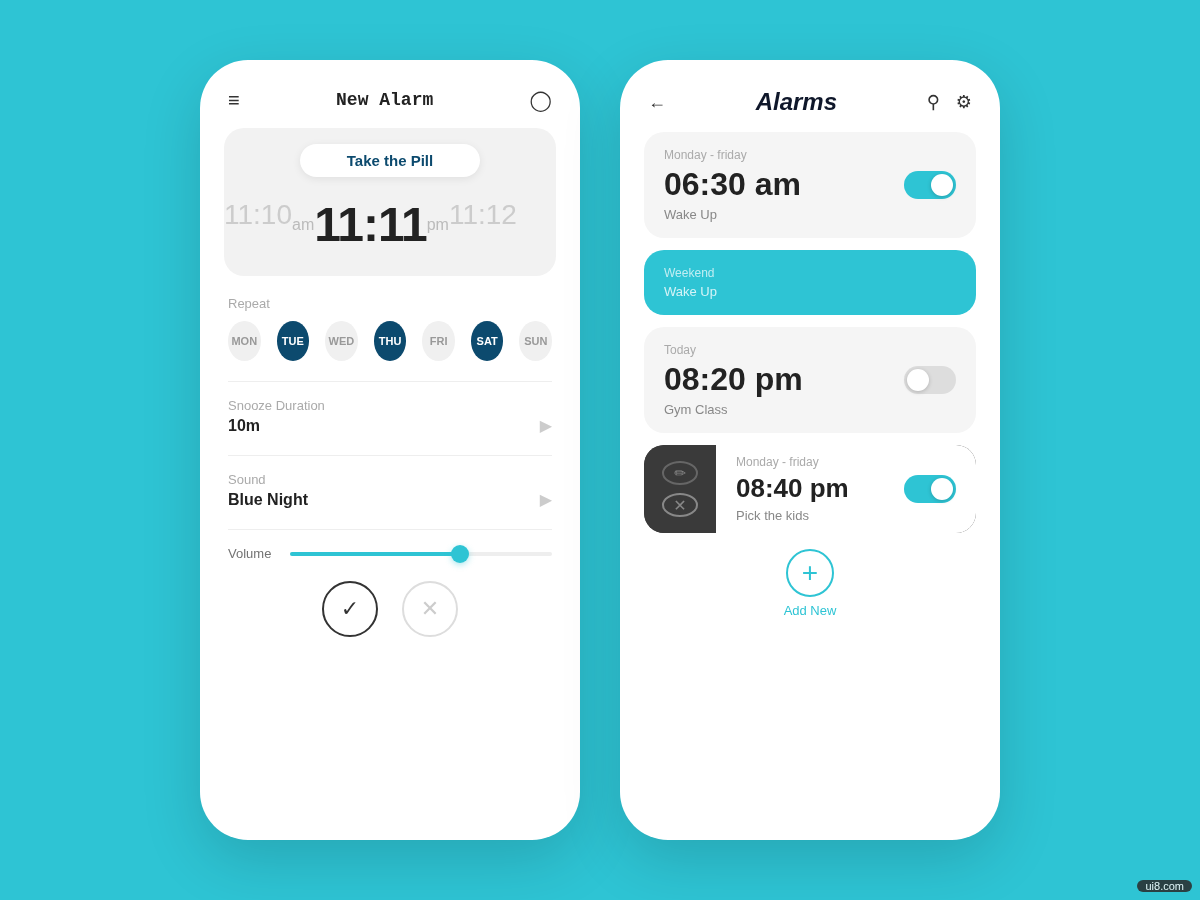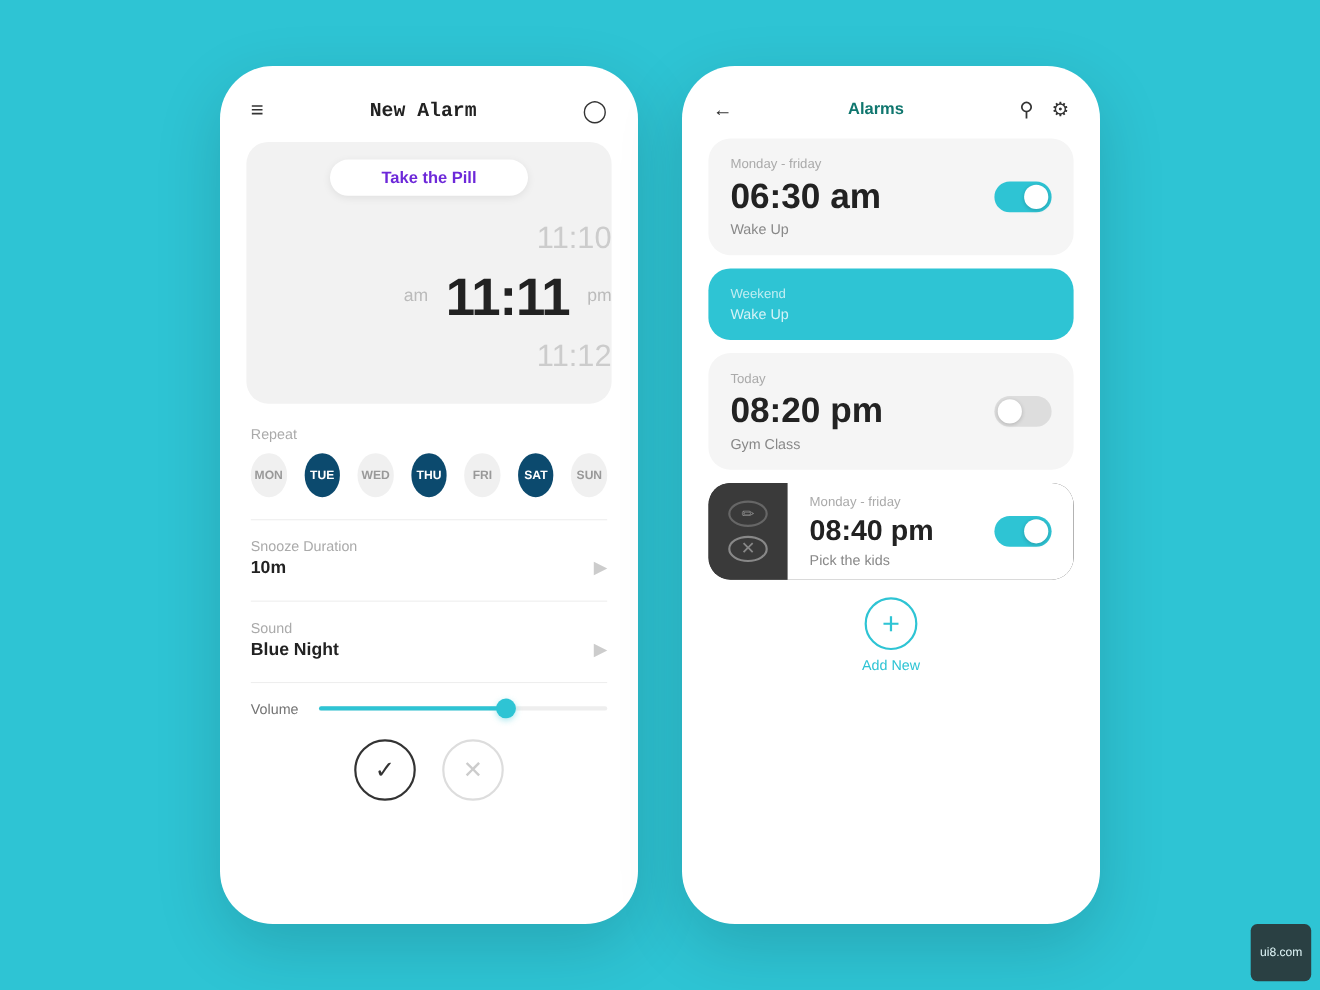--- a/index.html
+++ b/index.html
@@ -52,39 +52,37 @@
     .alarm-name-pill {
       margin: 0 auto 16px;
       display: block;
       text-align: center;
       width: 180px;
       background: #fff;
       border-radius: 24px;
       padding: 8px 16px;
       font-size: 15px;
       font-weight: 600;
-      color: #6d28d9;
+      color: #0c4a6e;
       box-shadow: 0 2px 8px rgba(0,0,0,0.08);
     }
     .time-scroll {
       display: flex;
-      flex-direction: column;
-      align-items: flex-end;
+      align-items: flex-start;
       gap: 0;
     }
     .time-adjacent {
       font-size: 28px;
       color: #ccc;
       font-weight: 300;
       line-height: 1.6;
     }
     .time-main-row {
       display: flex;
       align-items: center;
-      gap: 16px;
       margin: 4px 0;
     }
     .ampm-label {
       font-size: 16px;
       color: #bbb;
       font-weight: 400;
     }
     .time-main {
       font-size: 48px;
       font-weight: 700;
@@ -190,21 +188,21 @@
     .action-btn.cancel { border-color: #ddd; color: #ccc; }
 
     
     .right-header {
       display: flex;
       align-items: center;
       justify-content: space-between;
       padding: 28px 28px 16px;
     }
     .back-icon { font-size: 18px; color: #333; cursor: pointer; }
-    .right-header-title { font-size: 15px; font-weight: 600; color: #0f766e; }
+    .right-header-title { font-size: 24px; font-weight: 600; color: #0f172a; font-style: italic; }
     .right-header-icons { display: flex; gap: 16px; }
     .header-icon { font-size: 18px; color: #333; cursor: pointer; }
 
     .alarm-list {
       padding: 0 24px;
       display: flex;
       flex-direction: column;
       gap: 12px;
     }
 
@@ -313,21 +311,21 @@
     }
     .add-label { font-size: 13px; color: #2EC4D4; margin-top: 6px; }
 
     .watermark {
       position: absolute;
       bottom: 8px;
       right: 8px;
       background: #2a2a2a;
       color: #fff;
       font-size: 11px;
-      padding: 20px 8px;
+      padding: 0 8px;
       border-radius: 6px;
       opacity: 0.85;
     }
   </style>
 </head>
 <body>
 
 <div class="phone phone-left">
   <div class="left-header">
     <span class="menu-icon">≡</span>

